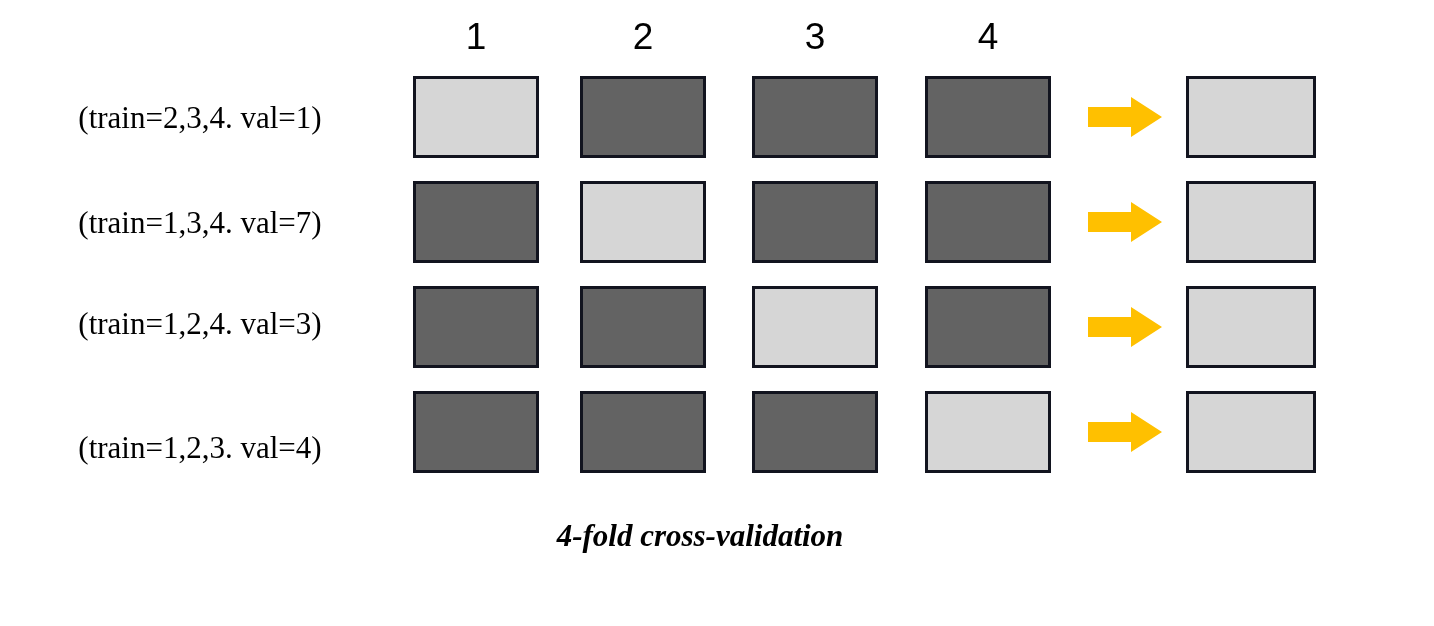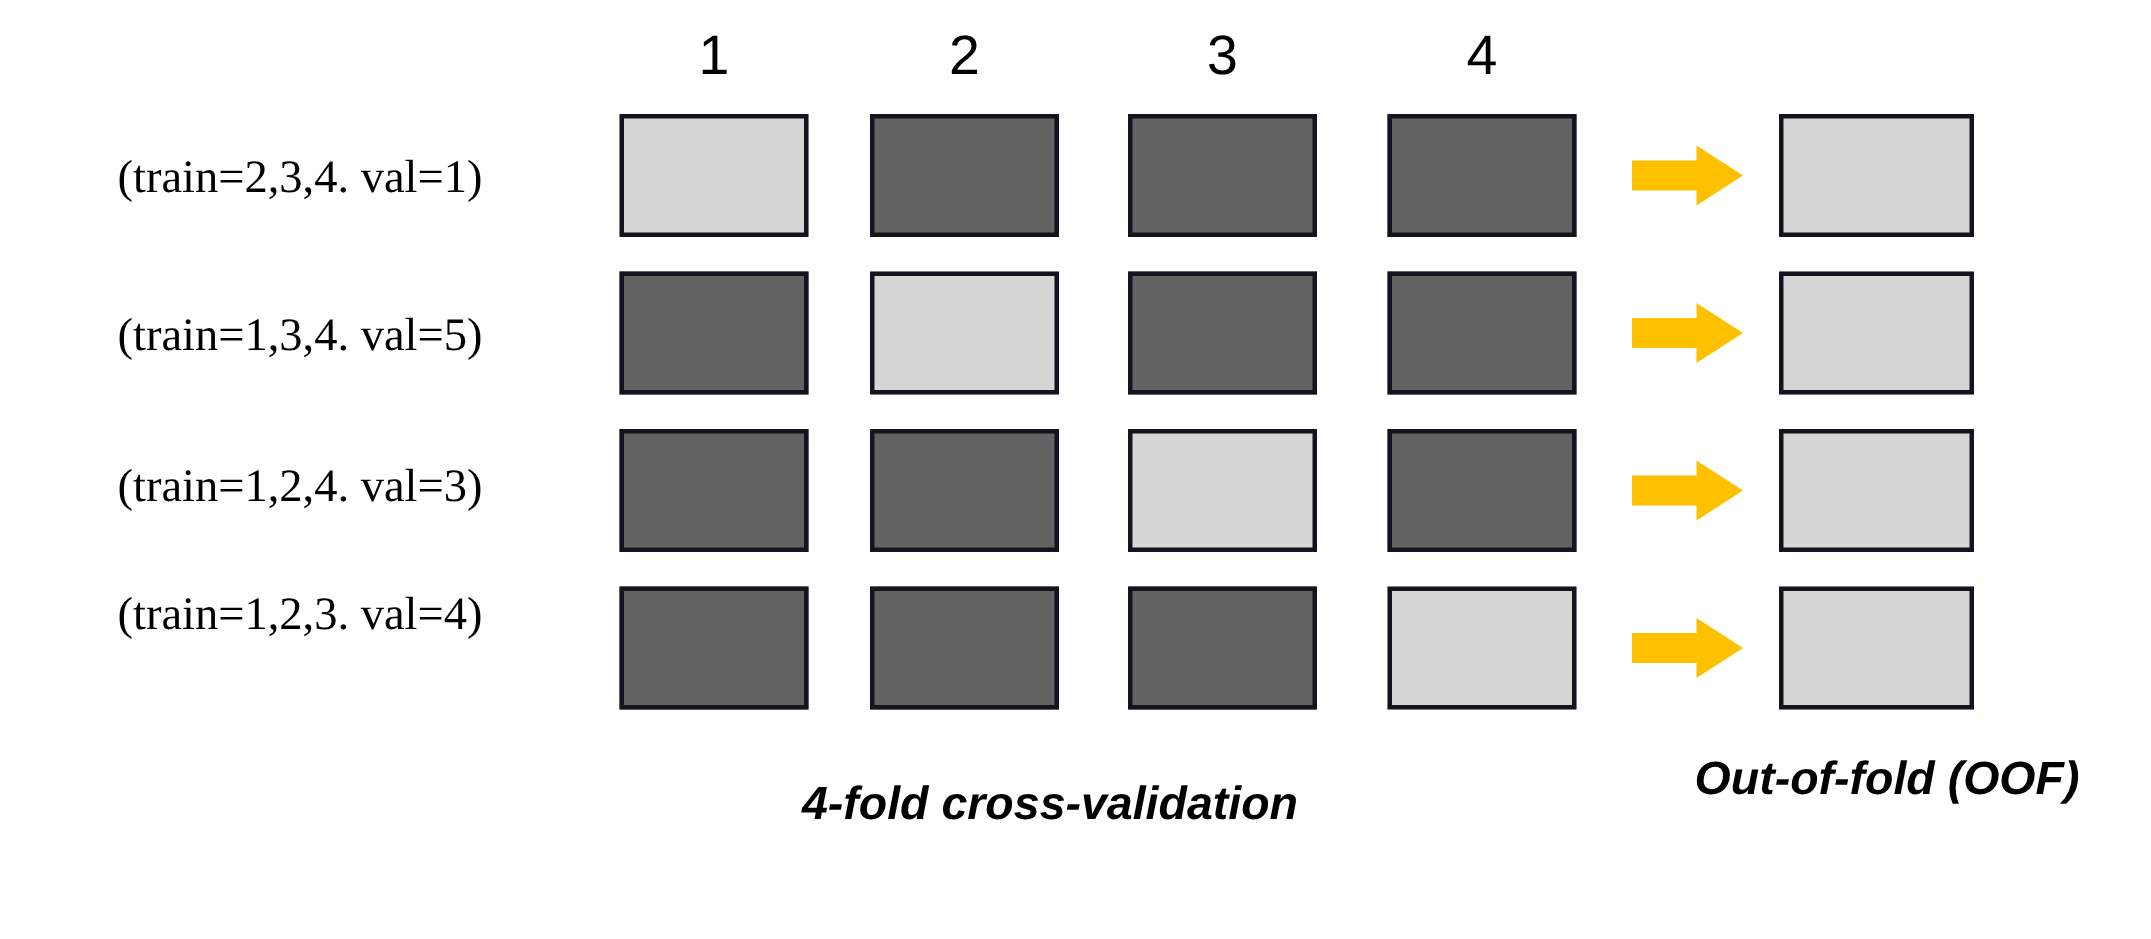--- a/index.html
+++ b/index.html
@@ -88,20 +88,21 @@
     font-weight: 700;
     font-size: 31px;
     line-height: 1.22;
     color: #000000;
     text-align: center;
   }
   #cv-caption {
     left: 450px;
     top: 517px;
     width: 500px;
+    font-family: Liberation Serif, serif;
   }
   #oof-caption {
     left: 1118px;
     top: 500px;
     width: 280px;
   }
 </style>
 </head>
 <body>
 
@@ -117,21 +118,21 @@
   <div class="fold-box" style="left:580px; top:76px;"></div>
   <div class="fold-box" style="left:752px; top:76px;"></div>
   <div class="fold-box" style="left:925px; top:76px;"></div>
   <div class="arrow" style="top:96px;">
     <svg viewBox="0 0 78 42" xmlns="http://www.w3.org/2000/svg">
       <polygon points="2,11 45,11 45,1 76,21 45,41 45,31 2,31" fill="#ffc000"></polygon>
     </svg>
   </div>
   <div class="oof-box" style="top:76px;"></div>
 
-  <div class="row-label" style="top:207px;">(train=1,3,4. val=5)</div>
+  <div class="row-label" style="top:207px;">(train=1,3,4. val=7)</div>
   <div class="fold-box" style="left:413px; top:181px;"></div>
   <div class="fold-box val" style="left:580px; top:181px;"></div>
   <div class="fold-box" style="left:752px; top:181px;"></div>
   <div class="fold-box" style="left:925px; top:181px;"></div>
   <div class="arrow" style="top:201px;">
     <svg viewBox="0 0 78 42" xmlns="http://www.w3.org/2000/svg">
       <polygon points="2,11 45,11 45,1 76,21 45,41 45,31 2,31" fill="#ffc000"></polygon>
     </svg>
   </div>
   <div class="oof-box" style="top:181px;"></div>
@@ -141,31 +142,30 @@
   <div class="fold-box" style="left:580px; top:286px;"></div>
   <div class="fold-box val" style="left:752px; top:286px;"></div>
   <div class="fold-box" style="left:925px; top:286px;"></div>
   <div class="arrow" style="top:306px;">
     <svg viewBox="0 0 78 42" xmlns="http://www.w3.org/2000/svg">
       <polygon points="2,11 45,11 45,1 76,21 45,41 45,31 2,31" fill="#ffc000"></polygon>
     </svg>
   </div>
   <div class="oof-box" style="top:286px;"></div>
 
-  <div class="row-label" style="top:393px;">(train=1,2,3. val=4)</div>
+  <div class="row-label" style="top:432px;">(train=1,2,3. val=4)</div>
   <div class="fold-box" style="left:413px; top:391px;"></div>
   <div class="fold-box" style="left:580px; top:391px;"></div>
   <div class="fold-box" style="left:752px; top:391px;"></div>
   <div class="fold-box val" style="left:925px; top:391px;"></div>
   <div class="arrow" style="top:411px;">
     <svg viewBox="0 0 78 42" xmlns="http://www.w3.org/2000/svg">
       <polygon points="2,11 45,11 45,1 76,21 45,41 45,31 2,31" fill="#ffc000"></polygon>
     </svg>
   </div>
   <div class="oof-box" style="top:391px;"></div>
 
   <div class="caption" id="cv-caption">4-fold cross-validation</div>
 
   <div class="caption" id="oof-caption">
-    <div>Out-of-fold (OOF)</div>
   </div>
 
 </div>
 
 </body></html>

